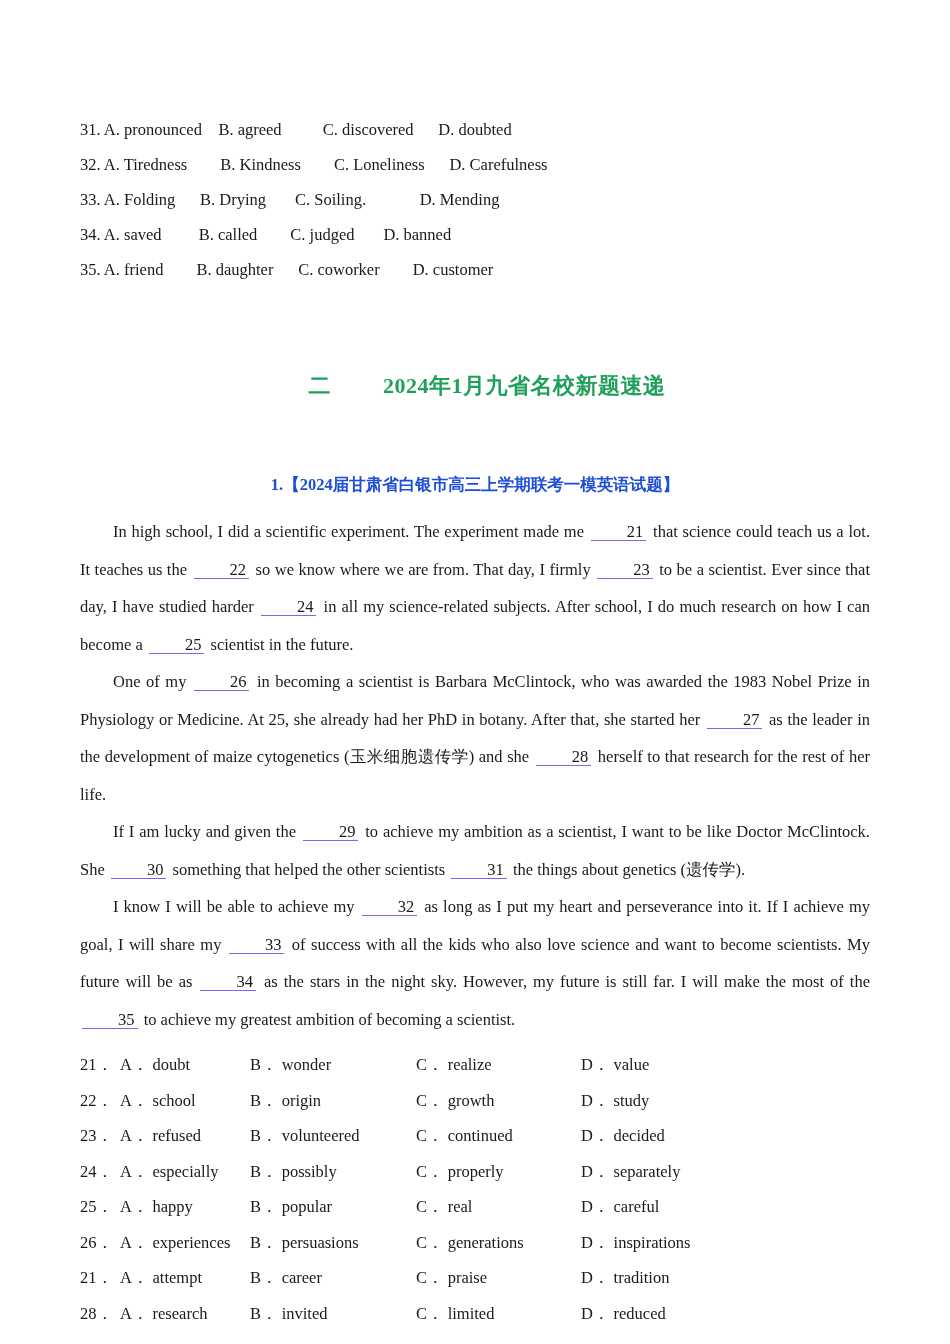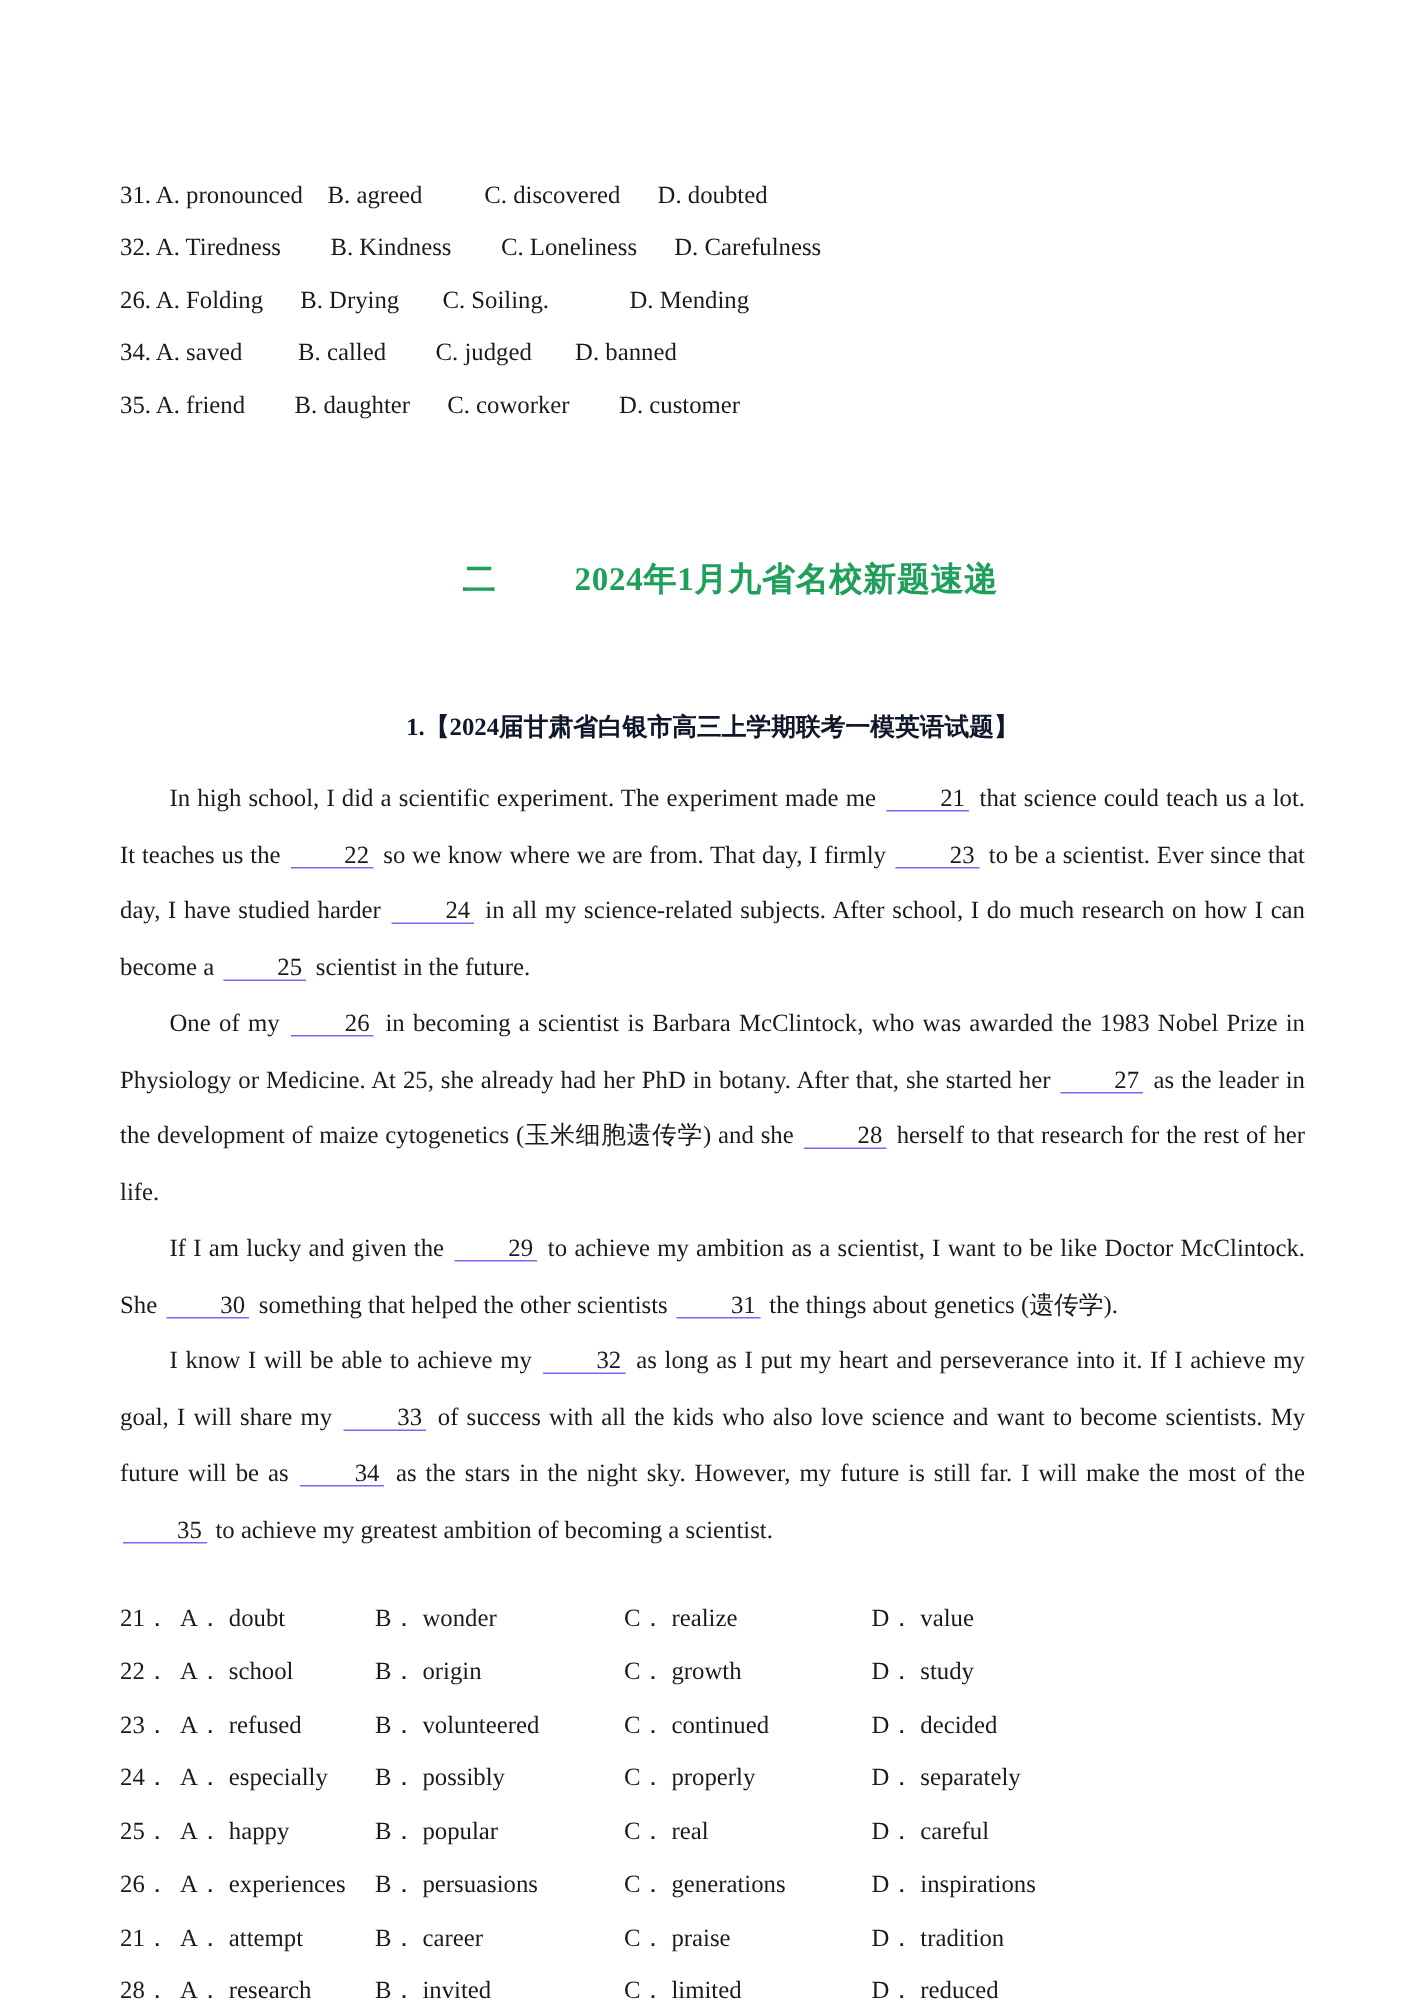--- a/index.html
+++ b/index.html
@@ -49,21 +49,21 @@
   .section-heading .sec-num { font-weight: bold; }
   .section-heading .sec-gap { display: inline-block; width: 52px; }
 
   
   .sub-title {
     margin-top: 30px;
     text-align: center;
     font-weight: bold;
     font-size: 16.5px;
     line-height: 24px;
-    color: #0f172a;
+    color: #1d4ed8;
   }
 
   
   .passage {
     margin-top: 16px;
     font-size: 16.5px;
     line-height: 37.5px;
     text-align: justify;
     text-justify: inter-word;
     color: #1a1a1a;
@@ -84,21 +84,21 @@
   }
 
   
   .opt-grid {
     margin-top: 16px;
     font-size: 16.5px;
     color: #1a1a1a;
   }
   .opt-row {
     display: flex;
-    align-items: flex-end;
+    align-items: flex-start;
     height: 35.5px;
   }
   .opt-num {
     width: 40px;
     flex: 0 0 40px;
     white-space: pre;
   }
   .opt-cell {
     flex: 0 0 auto;
     white-space: pre;
@@ -110,21 +110,21 @@
   .opt-letter { display: inline-block; }
 </style>
 </head>
 <body>
 
 <div class="page">
 
   <div class="top-options">
     <div class="opt-line-inline">31. A. pronounced    B. agreed          C. discovered      D. doubted</div>
     <div class="opt-line-inline">32. A. Tiredness        B. Kindness        C. Loneliness      D. Carefulness</div>
-    <div class="opt-line-inline">26. A. Folding      B. Drying       C. Soiling.             D. Mending</div>
+    <div class="opt-line-inline">33. A. Folding      B. Drying       C. Soiling.             D. Mending</div>
     <div class="opt-line-inline">34. A. saved         B. called        C. judged       D. banned</div>
     <div class="opt-line-inline">35. A. friend        B. daughter      C. coworker        D. customer</div>
   </div>
 
   <div class="section-heading">
     <span class="sec-num">二</span><span class="sec-gap"></span><span>2024年1月九省名校新题速递</span>
   </div>
 
   <div class="sub-title">1.【2024届甘肃省白银市高三上学期联考一模英语试题】</div>
 

